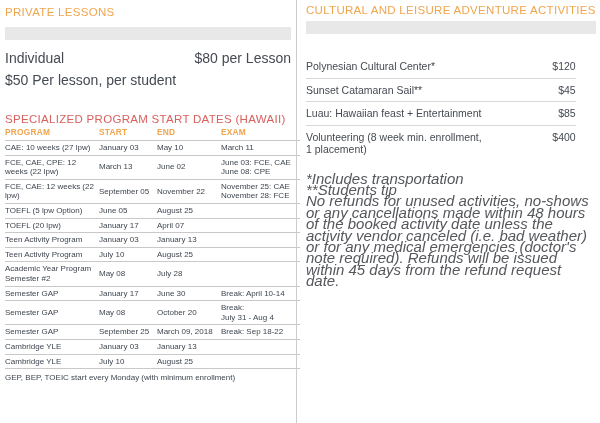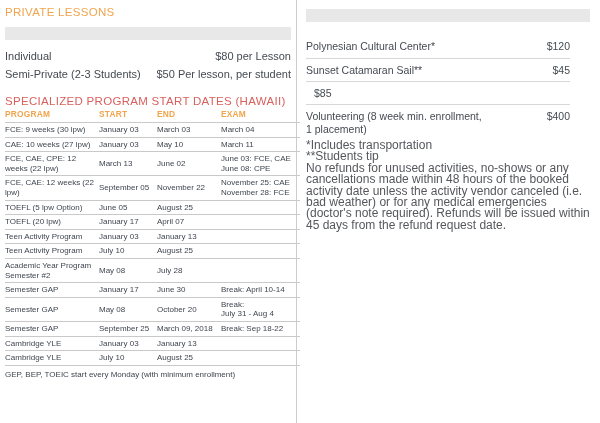--- a/index.html
+++ b/index.html
@@ -24,92 +24,85 @@
     padding:6px 5px 0 5px;flex:0 0 auto;
   }
   .col-right{
     flex:1;box-sizing:border-box;padding:4px 10px 0 9px;
   }
   .section-title{
     font-size:11.5px;letter-spacing:0.3px;font-weight:400;
     white-space:nowrap;
   }
   .orange{color:var(--accent-orange);}
-  .red{color:var(--accent-red);margin-top:12px;}
+  .red{color:var(--accent-red);margin-top:22px;}
   .graybar{height:13px;background:var(--bar-gray);margin-top:9px;}
   .graybar-r{margin-top:5px;}
   
   .price-list{margin-top:7px;}
-  .prow{display:flex;justify-content:space-between;font-size:11px;
+  .prow{display:flex;justify-content:space-between;font-size:14px;
         padding:3px 0;color:var(--text-dark);}
   
   .sched{border-collapse:collapse;table-layout:fixed;width:287px;}
   .sched th{
     color:var(--accent-orange);font-size:8.4px;font-weight:700;text-align:left;
     padding:2px 2px 3px 0;border-bottom:1px solid var(--line-gray);letter-spacing:0.2px;
   }
   .sched td{
     font-size:8px;line-height:9.6px;color:var(--text-table);
     padding:2px 2px 2px 0;border-bottom:1px solid var(--line-gray);
     vertical-align:middle;white-space:pre-line;
   }
   .c-program{width:92px;}
   .c-start{width:56px;}
   .c-end{width:62px;}
   .c-exam{width:77px;}
   .table-footnote{font-size:8px;color:var(--text-table);padding:4px 0 0 0;}
   
-  .activity-list{margin-top:13px;margin-right:20px;}
+  .activity-list{margin-top:21px;margin-right:20px;}
   .arow{display:flex;justify-content:space-between;align-items:flex-start;
         font-size:10.5px;padding:5px 0 5px 0;border-bottom:1px solid var(--line-light);
         color:var(--text-dark);}
   .arow:last-child{border-bottom:none;}
   .aname{white-space:pre-line;line-height:12.5px;}
   .aval{flex:0 0 auto;margin-left:8px;}
-  .notes{font-size:12px;color:var(--note-gray);
+  .notes{margin-top:12px;font-size:15px;font-style:italic;color:var(--note-gray);
          line-height:11.4px;}
   .note-line{white-space:normal;}
 </style>
 </head>
 <body>
 
 <div class="page">
 
   <div class="col-left">
     <div class="section-title orange">PRIVATE LESSONS</div>
     <div class="graybar"></div>
     <div class="price-list" id="plRows">
         <div class="prow">
           <span class="pname">Individual</span>
           <span class="pval">$80 per Lesson</span>
         </div>
         <div class="prow">
-          <span class="pname">Semi-Private (2-3 Students)</span>
           <span class="pval">$50 Per lesson, per student</span>
         </div>
       </div>
 
     <div class="section-title red">SPECIALIZED PROGRAM START DATES (HAWAII)</div>
     <table class="sched">
       <thead>
           <tr id="schedHead">
             <th class="c-program">PROGRAM</th>
             <th class="c-start">START</th>
             <th class="c-end">END</th>
             <th class="c-exam">EXAM</th>
           </tr>
         </thead>
       <tbody id="schedBody">
           <tr>
-            <td class="c-program">FCE: 9 weeks (30 lpw)</td>
-            <td class="c-start">January 03</td>
-            <td class="c-end">March 03</td>
-            <td class="c-exam">March 04</td>
-          </tr>
-          <tr>
             <td class="c-program">CAE: 10 weeks (27 lpw)</td>
             <td class="c-start">January 03</td>
             <td class="c-end">May 10</td>
             <td class="c-exam">March 11</td>
           </tr>
           <tr>
             <td class="c-program">FCE, CAE, CPE: 12 weeks (22 lpw)</td>
             <td class="c-start">March 13</td>
             <td class="c-end">June 02</td>
             <td class="c-exam">June 03: FCE, CAE
@@ -182,31 +175,33 @@
             <td class="c-start">July 10</td>
             <td class="c-end">August 25</td>
             <td class="c-exam"></td>
           </tr>
         </tbody>
     </table>
     <div class="table-footnote">GEP, BEP, TOEIC start every Monday (with minimum enrollment)</div>
   </div>
 
   <div class="col-right">
+    <div class="section-title orange">CULTURAL AND LEISURE ADVENTURE ACTIVITIES</div>
     <div class="graybar graybar-r"></div>
     <div class="activity-list" id="actRows">
         <div class="arow">
           <span class="aname">Polynesian Cultural Center*</span>
           <span class="aval">$120</span>
         </div>
         <div class="arow">
           <span class="aname">Sunset Catamaran Sail**</span>
           <span class="aval">$45</span>
         </div>
         <div class="arow">
+          <span class="aname">Luau: Hawaiian feast + Entertainment</span>
           <span class="aval">$85</span>
         </div>
         <div class="arow">
           <span class="aname">Volunteering (8 week min. enrollment,
 1 placement)</span>
           <span class="aval">$400</span>
         </div>
       </div>
     <div class="notes" id="noteBlock">
         <div class="note-line">*Includes transportation</div>

